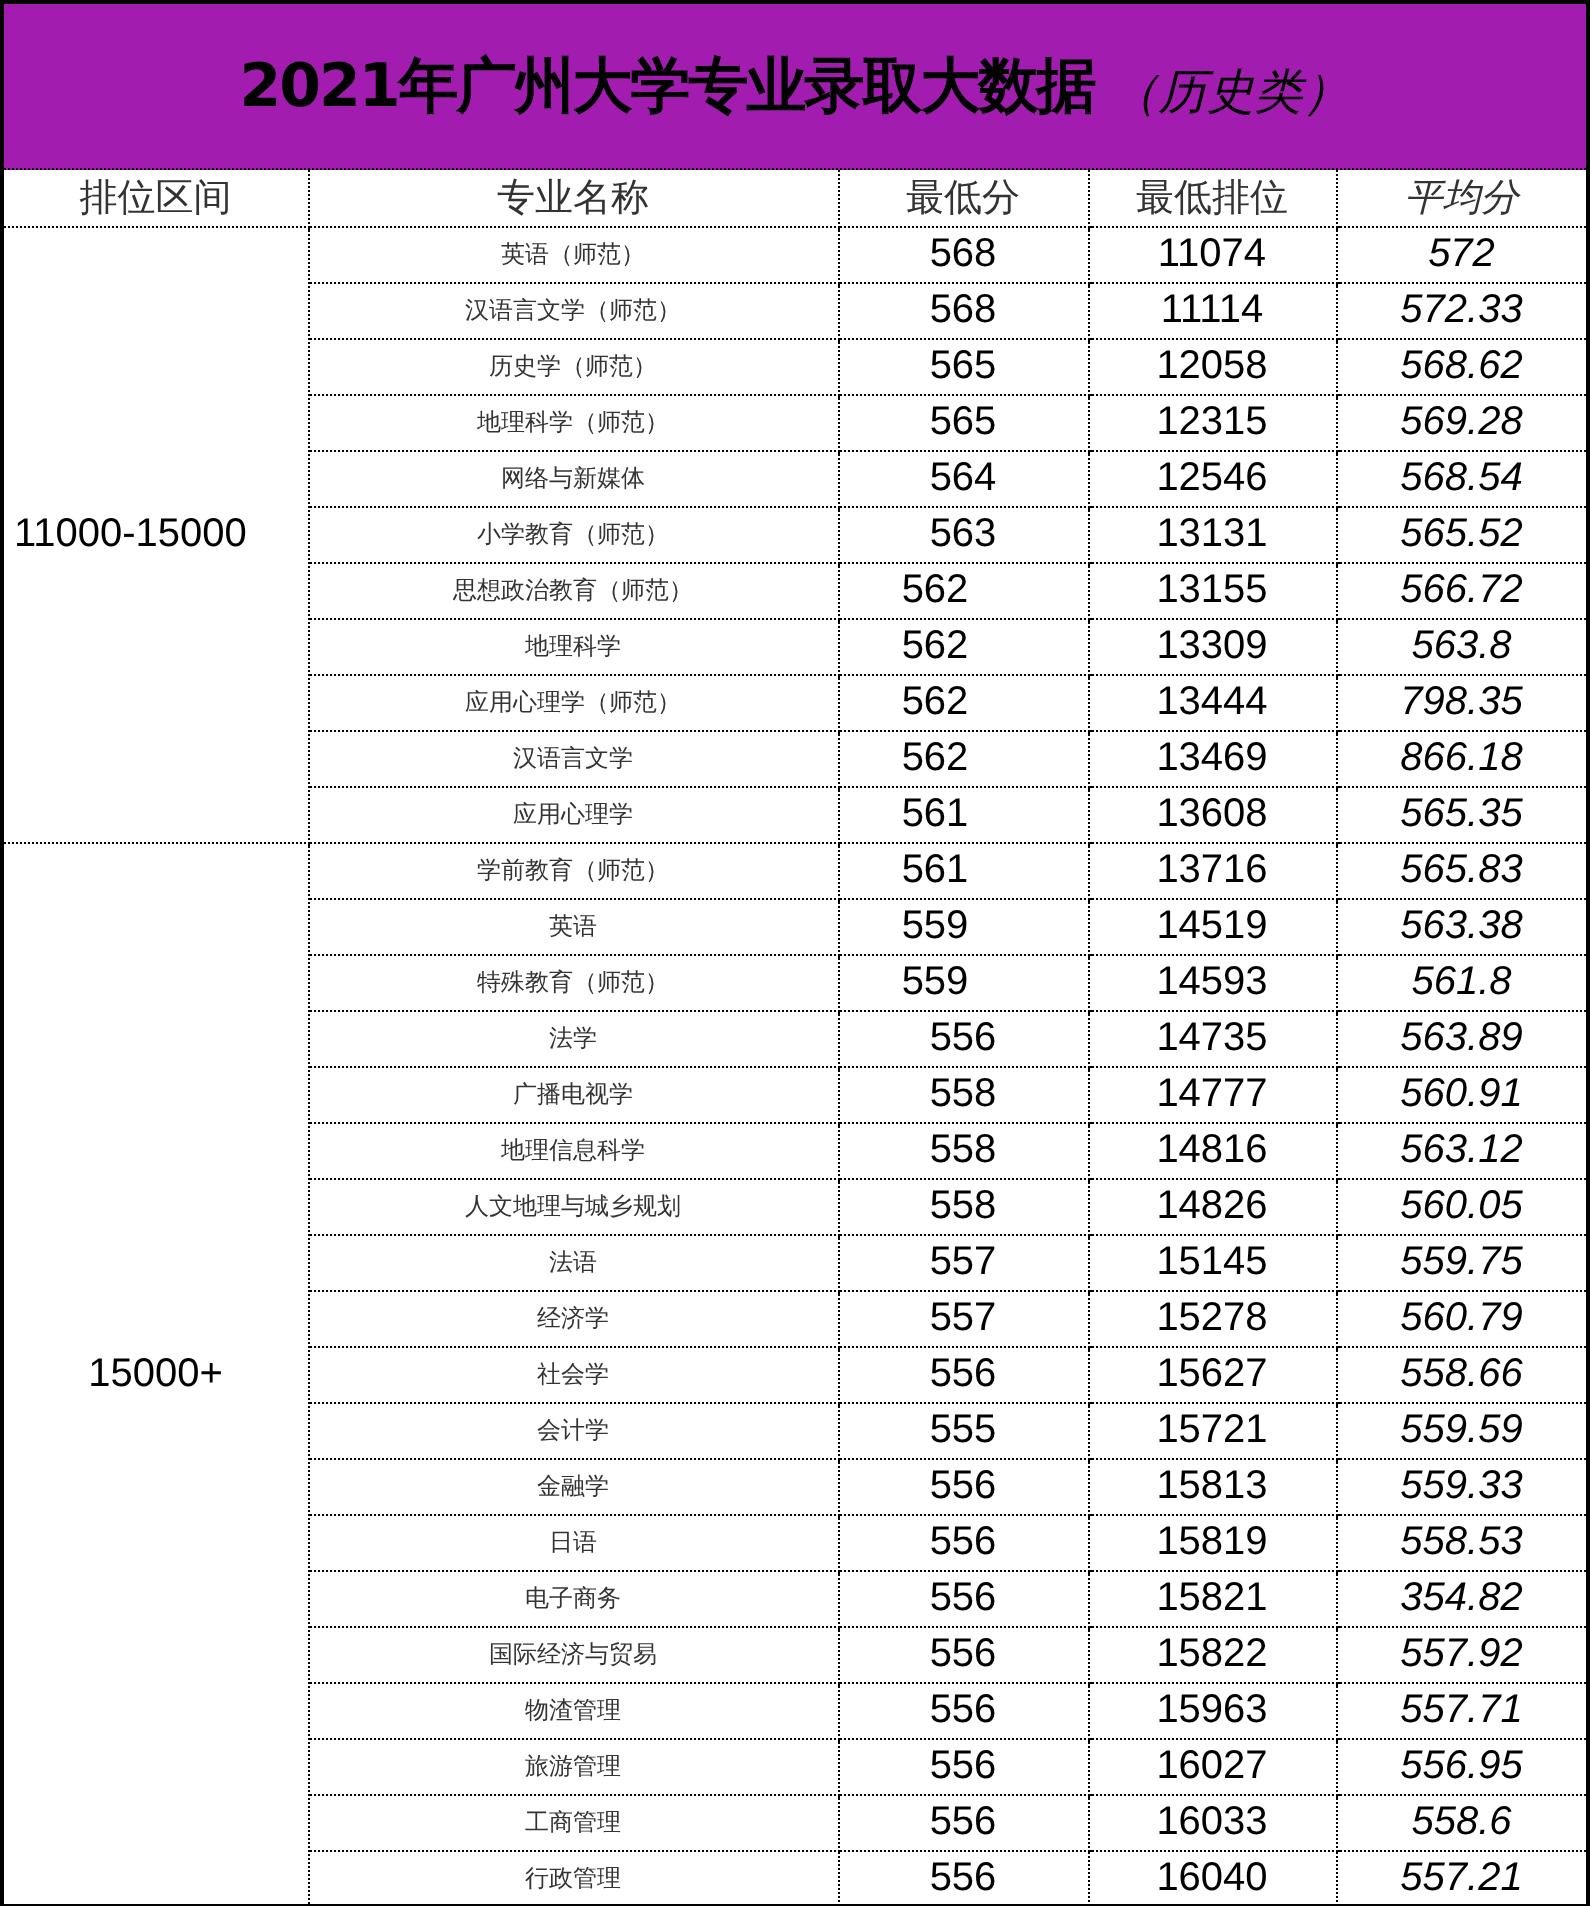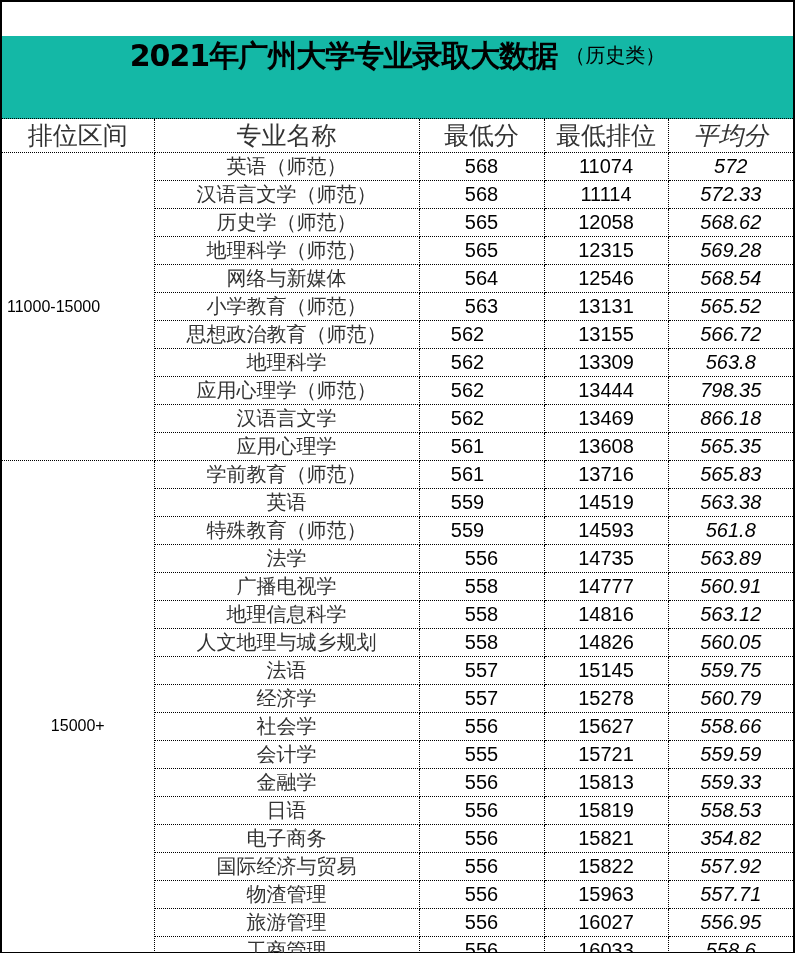--- a/index.html
+++ b/index.html
@@ -7,39 +7,39 @@
     .sheet {
       position: absolute; left: 0; top: 0;
       width: 791px; height: 950px;
       border: 2px solid #000;
       border-right-width: 2px;
       box-sizing: content-box;
       background: #fff;
     }
     .title-bar {
       height: 83px;
-      background: #14b8a6;
-      display: flex; justify-content: center;
+      background: #a21caf;
+      display: flex; align-items: center; justify-content: center;
       border-bottom: 1px dotted #000;
       box-sizing: border-box;
-      margin-top: 34px;
     }
     .title-main {
       font-family: "DejaVu Sans", sans-serif;
       font-weight: bold;
       font-size: 30px;
       color: #000;
       letter-spacing: -1px;
     }
     .title-sub {
       font-family: "DejaVu Sans", sans-serif;
-      font-size: 20px;
+      font-size: 24px;
       color: #000;
       margin-left: 8px;
       margin-top: 6px;
+      font-style: italic;
     }
     table {
       border-collapse: collapse;
       table-layout: fixed;
       width: 791px;
     }
     col.c1 { width: 152px; }
     col.c2 { width: 265px; }
     col.c3 { width: 125px; }
     col.c4 { width: 124px; }
@@ -53,38 +53,38 @@
       white-space: nowrap;
       overflow: hidden;
     }
     tr:first-child th { border-top: none; }
     th:first-child, td:first-child { border-left: none; }
     th:last-child, td:last-child { border-right: none; font-style: italic; }
     tr:last-child td { border-bottom: none; text-align: center; }
     th {
       font-family: "DejaVu Serif", serif;
       font-weight: normal;
-      font-size: 25px;
+      font-size: 19px;
       color: #333;
       height: 28px;
     }
     td.name {
       font-family: "DejaVu Serif", serif;
-      font-size: 20px;
+      font-size: 12px;
       color: #333;
     }
     td.num {
       font-family: "Liberation Sans", sans-serif;
       font-size: 20px;
       color: #000;
     }
     td.num.shift { text-indent: -28px; }
     td.range {
       font-family: "Liberation Sans", sans-serif;
-      font-size: 16px;
+      font-size: 20px;
       color: #000;
       text-align: center;
     }
     td.range.left { text-align: left; padding-left: 5px; }
   </style>
 </head>
 <body>
 
 <div class="sheet">
   <div class="title-bar">

